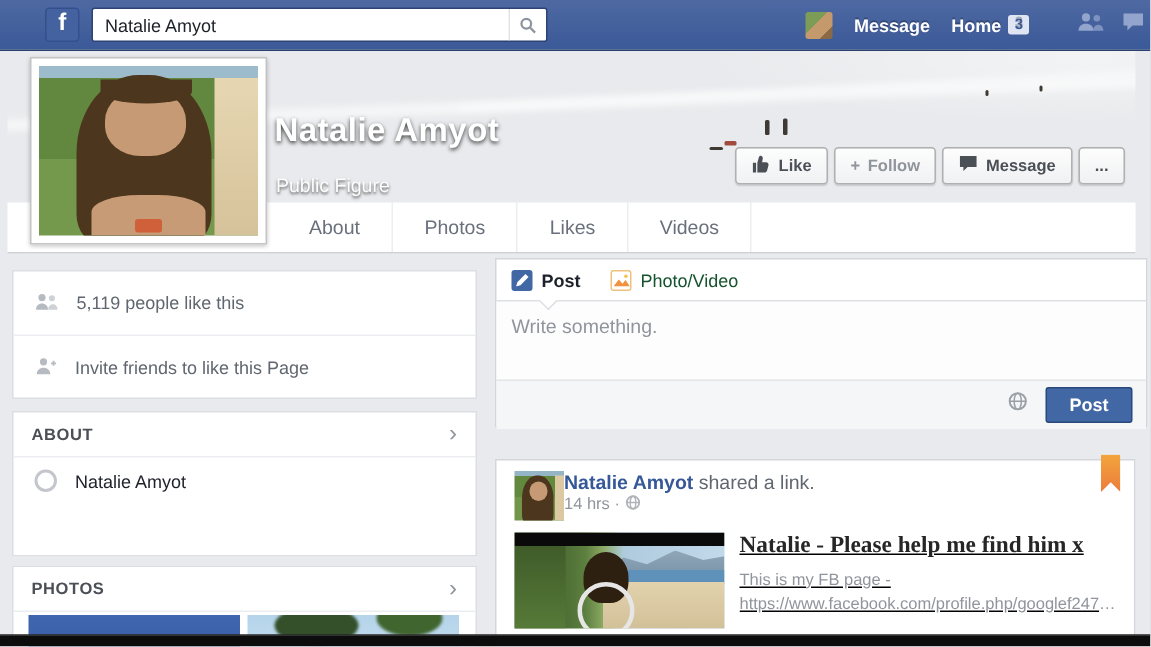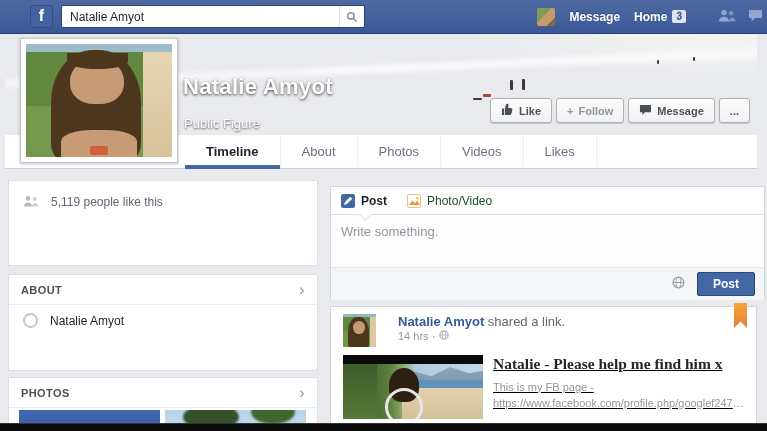--- a/index.html
+++ b/index.html
@@ -96,21 +96,21 @@
   .thumb-row{display:flex;gap:5px;padding:2px 10px 0;}
   .pthumb{width:141px;height:40px;cursor:pointer;position:relative;overflow:hidden;}
   .pthumb.blue{background:linear-gradient(#4066b0,#35599f);}
   .pthumb.sky{background:linear-gradient(#b5d4ea,#cbe0ef);}
   .pthumb.sky .tree{position:absolute;left:18px;top:-6px;width:56px;height:26px;
     background:#33502a;border-radius:50%;filter:blur(1px);}
   .pthumb.sky .tree2{position:absolute;left:86px;top:-10px;width:44px;height:24px;
     background:#41652f;border-radius:50%;filter:blur(1px);}
 
   
-  .composer{position:absolute;left:330px;top:186px;width:435px;height:113px;box-sizing:border-box;
+  .composer{position:absolute;left:330px;top:172px;width:435px;height:113px;box-sizing:border-box;
     background:#fff;border:1px solid #d3d6db;}
   .ctabs{height:27px;display:flex;align-items:center;gap:20px;padding:0 10px;
     border-bottom:1px solid #dddfe2;font-size:12px;position:relative;}
   .ctab{display:flex;align-items:center;gap:6px;cursor:pointer;color:#14532d;height:100%;}
   .ctab.active{font-weight:bold;color:#1d2129;}
   .ticon{width:14px;height:14px;border-radius:2px;display:flex;align-items:center;
     justify-content:center;}
   .ticon.pen{background:#4267a5;}
   .ticon.pic{background:#fff;border:1px solid #eec27e;box-sizing:border-box;}
   .notch{position:absolute;left:30px;bottom:-5px;width:8px;height:8px;background:#fff;
@@ -121,21 +121,21 @@
     align-items:center;justify-content:flex-end;gap:12px;padding:0 9px;}
   .post-btn{background:#4267a5;border:1px solid #29487d;border-radius:2px;color:#fff;
     font-size:12px;font-weight:bold;padding:4px 15px;cursor:pointer;}
 
   
   .post-card{position:absolute;left:330px;top:306px;width:427px;height:125px;box-sizing:border-box;
     background:#fff;border:1px solid #d3d6db;}
   .ribbon{position:absolute;top:-4px;right:9px;width:13px;height:25px;
     background:linear-gradient(180deg,#f3a53d,#eb7c3c);
     clip-path:polygon(0 0,100% 0,100% 100%,50% 74%,0 100%);}
-  .phead{display:flex;gap:22px;padding:7px 12px 4px;}
+  .phead{display:flex;gap:0;padding:7px 12px 4px;}
   .mini-avatar{width:33px;height:33px;flex:none;cursor:pointer;position:relative;overflow:hidden;
     background:linear-gradient(180deg,#94b5c6 0 10%,#63893f 10% 52%,#71964a 52% 100%);}
   .mini-avatar .hair{position:absolute;left:15%;top:10%;width:64%;height:100%;
     background:#4c361d;border-radius:46% 46% 20% 20%;}
   .mini-avatar .face{position:absolute;left:30%;top:22%;width:38%;height:40%;
     background:#c79a76;border-radius:50%;}
   .mini-avatar .sand{position:absolute;right:0;top:10%;width:18%;height:90%;background:#dcc9a2;}
   .pname{font-size:13px;line-height:16px;}
   .pname a{color:#365899;font-weight:bold;text-decoration:none;cursor:pointer;}
   .pname .action{color:#616770;}
@@ -247,25 +247,24 @@
         </span>
         <span>Message</span>
       </div>
       <div class="cbtn">
         <span>...</span>
       </div>
     </div>
   </div>
 
   <div class="tabsbar">
-    <div class="tab active">Timeline</div>
     <div class="tab">About</div>
     <div class="tab">Photos</div>
+    <div class="tab">Likes</div>
     <div class="tab">Videos</div>
-    <div class="tab">Likes</div>
   </div>
 
   <div class="profile-frame">
     <div class="profile-photo">
       <div class="sand"></div>
         <div class="hair"></div>
         <div class="face"></div>
       <div class="fringe"></div>
         <div class="body"></div>
         <div class="strap"></div>
@@ -276,20 +275,30 @@
     <div class="srow">
       <span>
         <svg width="16" height="12" viewBox="0 0 16 12">
           <circle cx="5" cy="3.4" r="2.4" fill="#b6bac1"></circle>
           <path d="M1 11.5c0-2.6 1.8-4.1 4-4.1s4 1.5 4 4.1z" fill="#b6bac1"></path>
           <circle cx="11.6" cy="3.9" r="2" fill="#ced1d6"></circle>
           <path d="M9 11.5c.2-2.3 1.6-3.6 3.4-3.6 1.6 0 2.8 1.3 3 3.6z" fill="#ced1d6"></path>
         </svg>
       </span>
       <span>5,119 people like this</span>
+    </div>
+    <div class="srow">
+      <span>
+        <svg width="15" height="12" viewBox="0 0 15 12">
+          <circle cx="6" cy="3.2" r="2.4" fill="#b6bac1"></circle>
+          <path d="M1.5 11.5c0-2.7 2-4.3 4.5-4.3s4.5 1.6 4.5 4.3z" fill="#b6bac1"></path>
+          <path d="M11 4.2h3.4M12.7 2.5v3.4" stroke="#b6bac1" stroke-width="1.2"></path>
+        </svg>
+      </span>
+      <span>Invite friends to like this Page</span>
     </div>
   </div>
 
   <div class="card about-card">
     <div class="card-head">
       <span>ABOUT</span>
       <span class="chev">›</span>
     </div>
     <div class="arow">
       <span class="circ-icon"></span>

